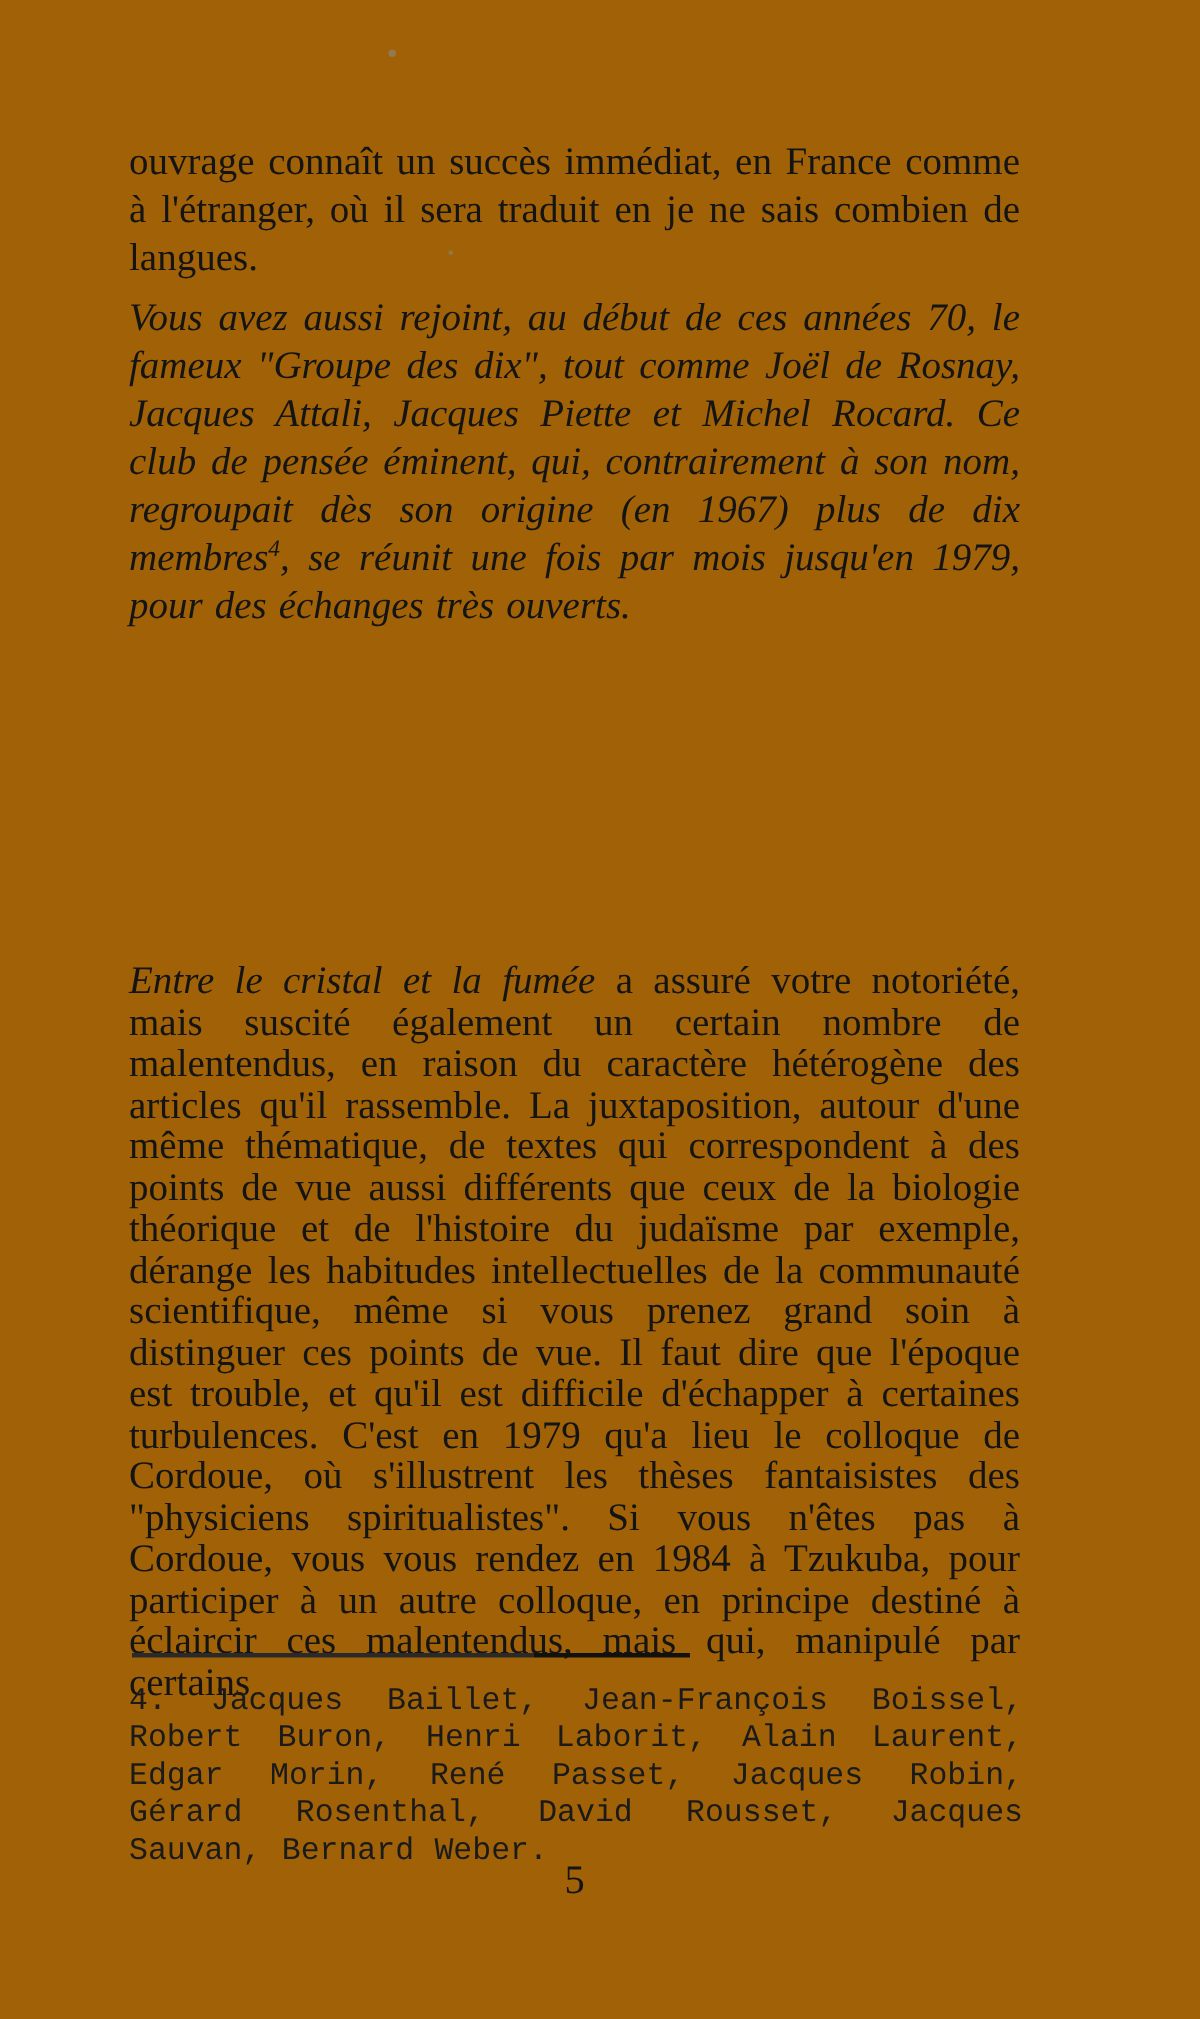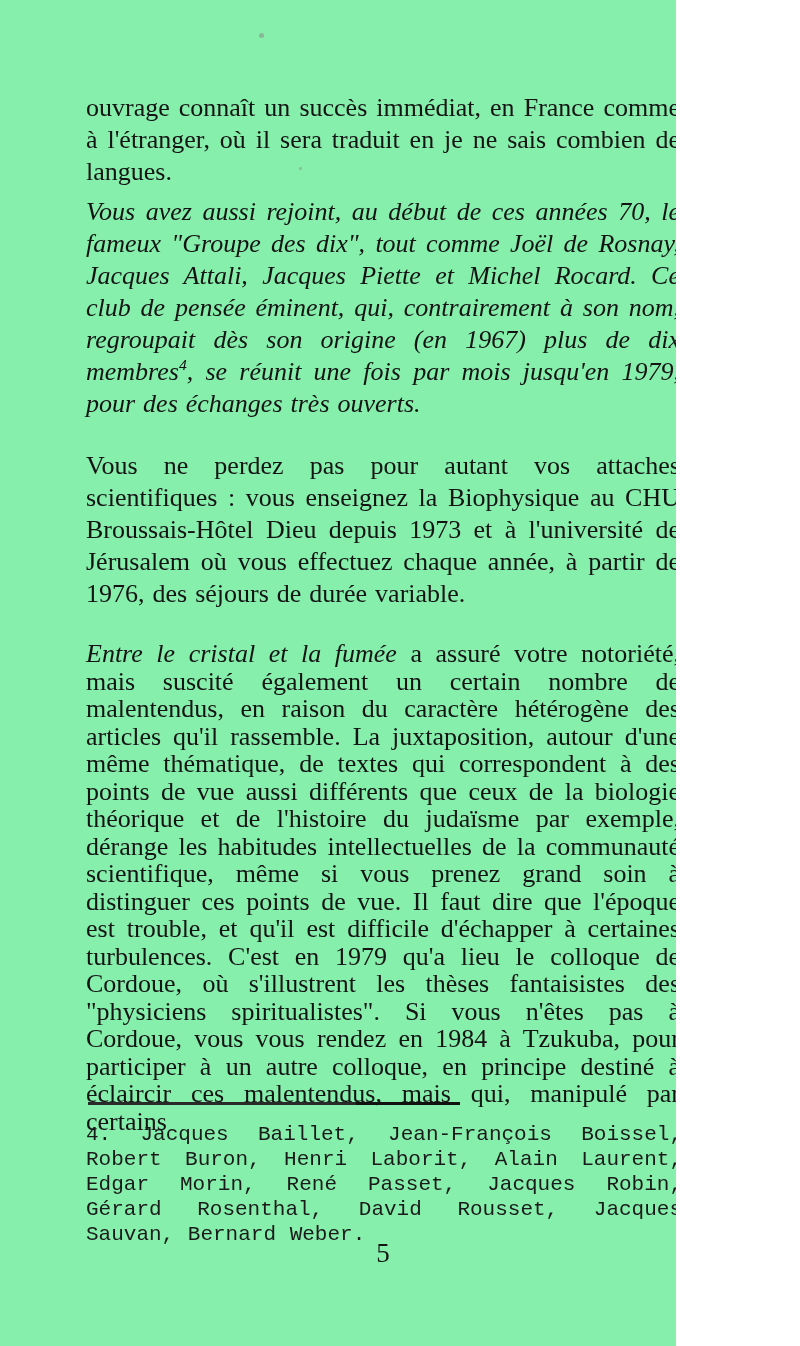--- a/index.html
+++ b/index.html
@@ -2,23 +2,23 @@
 <html lang="fr"><head>
 <meta charset="utf-8">
 <style>
   html, body {
     margin: 0;
     padding: 0;
     background: #ffffff;
   }
   .page {
     position: relative;
-    width: 676px;
+    width: 800px;
     height: 1346px;
-    background: #86efac;
+    background: #a16207;
     overflow: hidden;
   }
   .body-text {
     position: absolute;
     left: 86px;
     width: 594px;
     margin: 0;
     font-family: "Liberation Serif", "DejaVu Serif", serif;
     font-size: 26px;
     line-height: 32px;
@@ -83,21 +83,20 @@
 
 <div class="page">
 
   <div class="speck speck-1"></div>
   <div class="speck speck-2"></div>
 
   <p class="body-text p1">ouvrage connaît un succès immédiat, en France comme à l'étranger, où il sera traduit en je ne sais combien de langues.</p>
 
   <p class="body-text p2"><span>Vous avez aussi rejoint, au début de ces années 70, le fameux "Groupe des dix", tout comme Joël de Rosnay, Jacques Attali, Jacques Piette et Michel Rocard. Ce club de pensée éminent, qui, contrairement à son nom, regroupait dès son origine (en 1967) plus de dix membres</span><sup class="fn-ref">4</sup><span>, se réunit une fois par mois jusqu'en 1979, pour des échanges très ouverts.</span></p>
 
-  <p class="body-text p3">Vous ne perdez pas pour autant vos attaches scientifiques : vous enseignez la Biophysique au CHU Broussais-Hôtel Dieu depuis 1973 et à l'université de Jérusalem où vous effectuez chaque année, à partir de 1976, des séjours de durée variable.</p>
 
   <p class="body-text p4"><em>Entre le cristal et la fumée</em><span> a assuré votre notoriété, mais suscité également un certain nombre de malentendus, en raison du caractère hétérogène des articles qu'il rassemble. La juxtaposition, autour d'une même thématique, de textes qui correspondent à des points de vue aussi différents que ceux de la biologie théorique et de l'histoire du judaïsme par exemple, dérange les habitudes intellectuelles de la communauté scientifique, même si vous prenez grand soin à distinguer ces points de vue. Il faut dire que l'époque est trouble, et qu'il est difficile d'échapper à certaines turbulences. C'est en 1979 qu'a lieu le colloque de Cordoue, où s'illustrent les thèses fantaisistes des "physiciens spiritualistes". Si vous n'êtes pas à Cordoue, vous vous rendez en 1984 à Tzukuba, pour participer à un autre colloque, en principe destiné à éclaircir ces malentendus, mais qui, manipulé par certains</span></p>
 
   <div class="footnote-rule"></div>
 
   <p class="footnote"><span>4.</span> <span>Jacques Baillet, Jean-François Boissel, Robert Buron, Henri Laborit, Alain Laurent, Edgar Morin, René Passet, Jacques Robin, Gérard Rosenthal, David Rousset, Jacques Sauvan, Bernard Weber.</span></p>
 
   <div class="page-number">5</div>
 
 </div>

